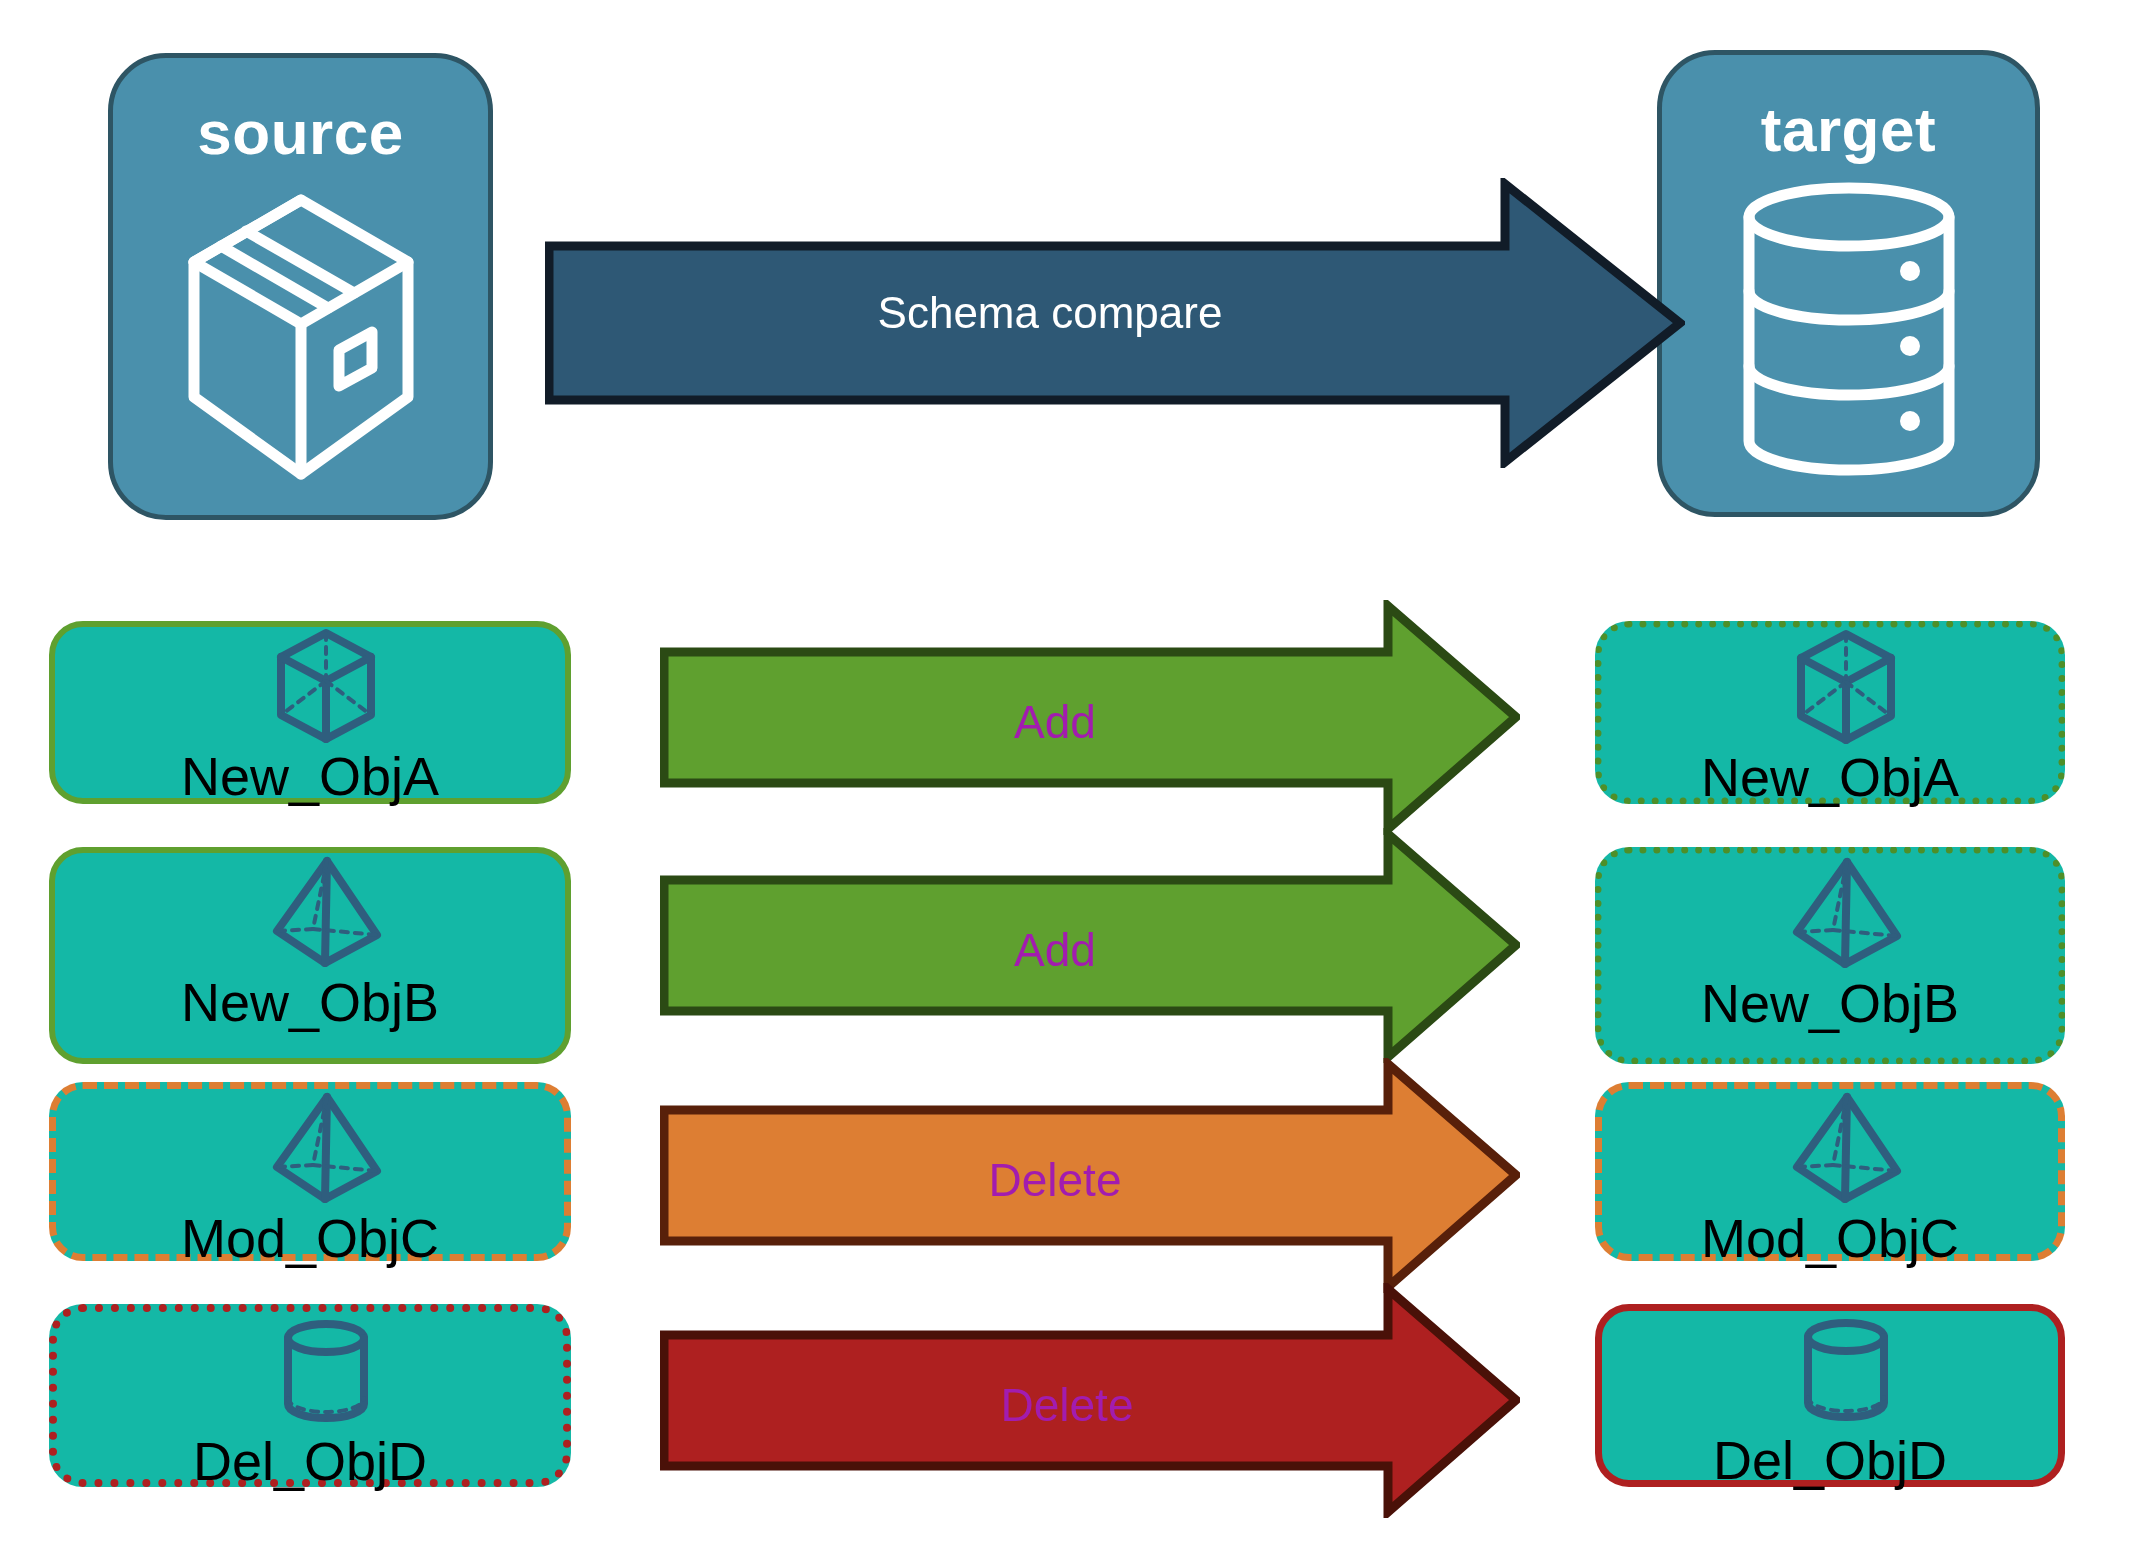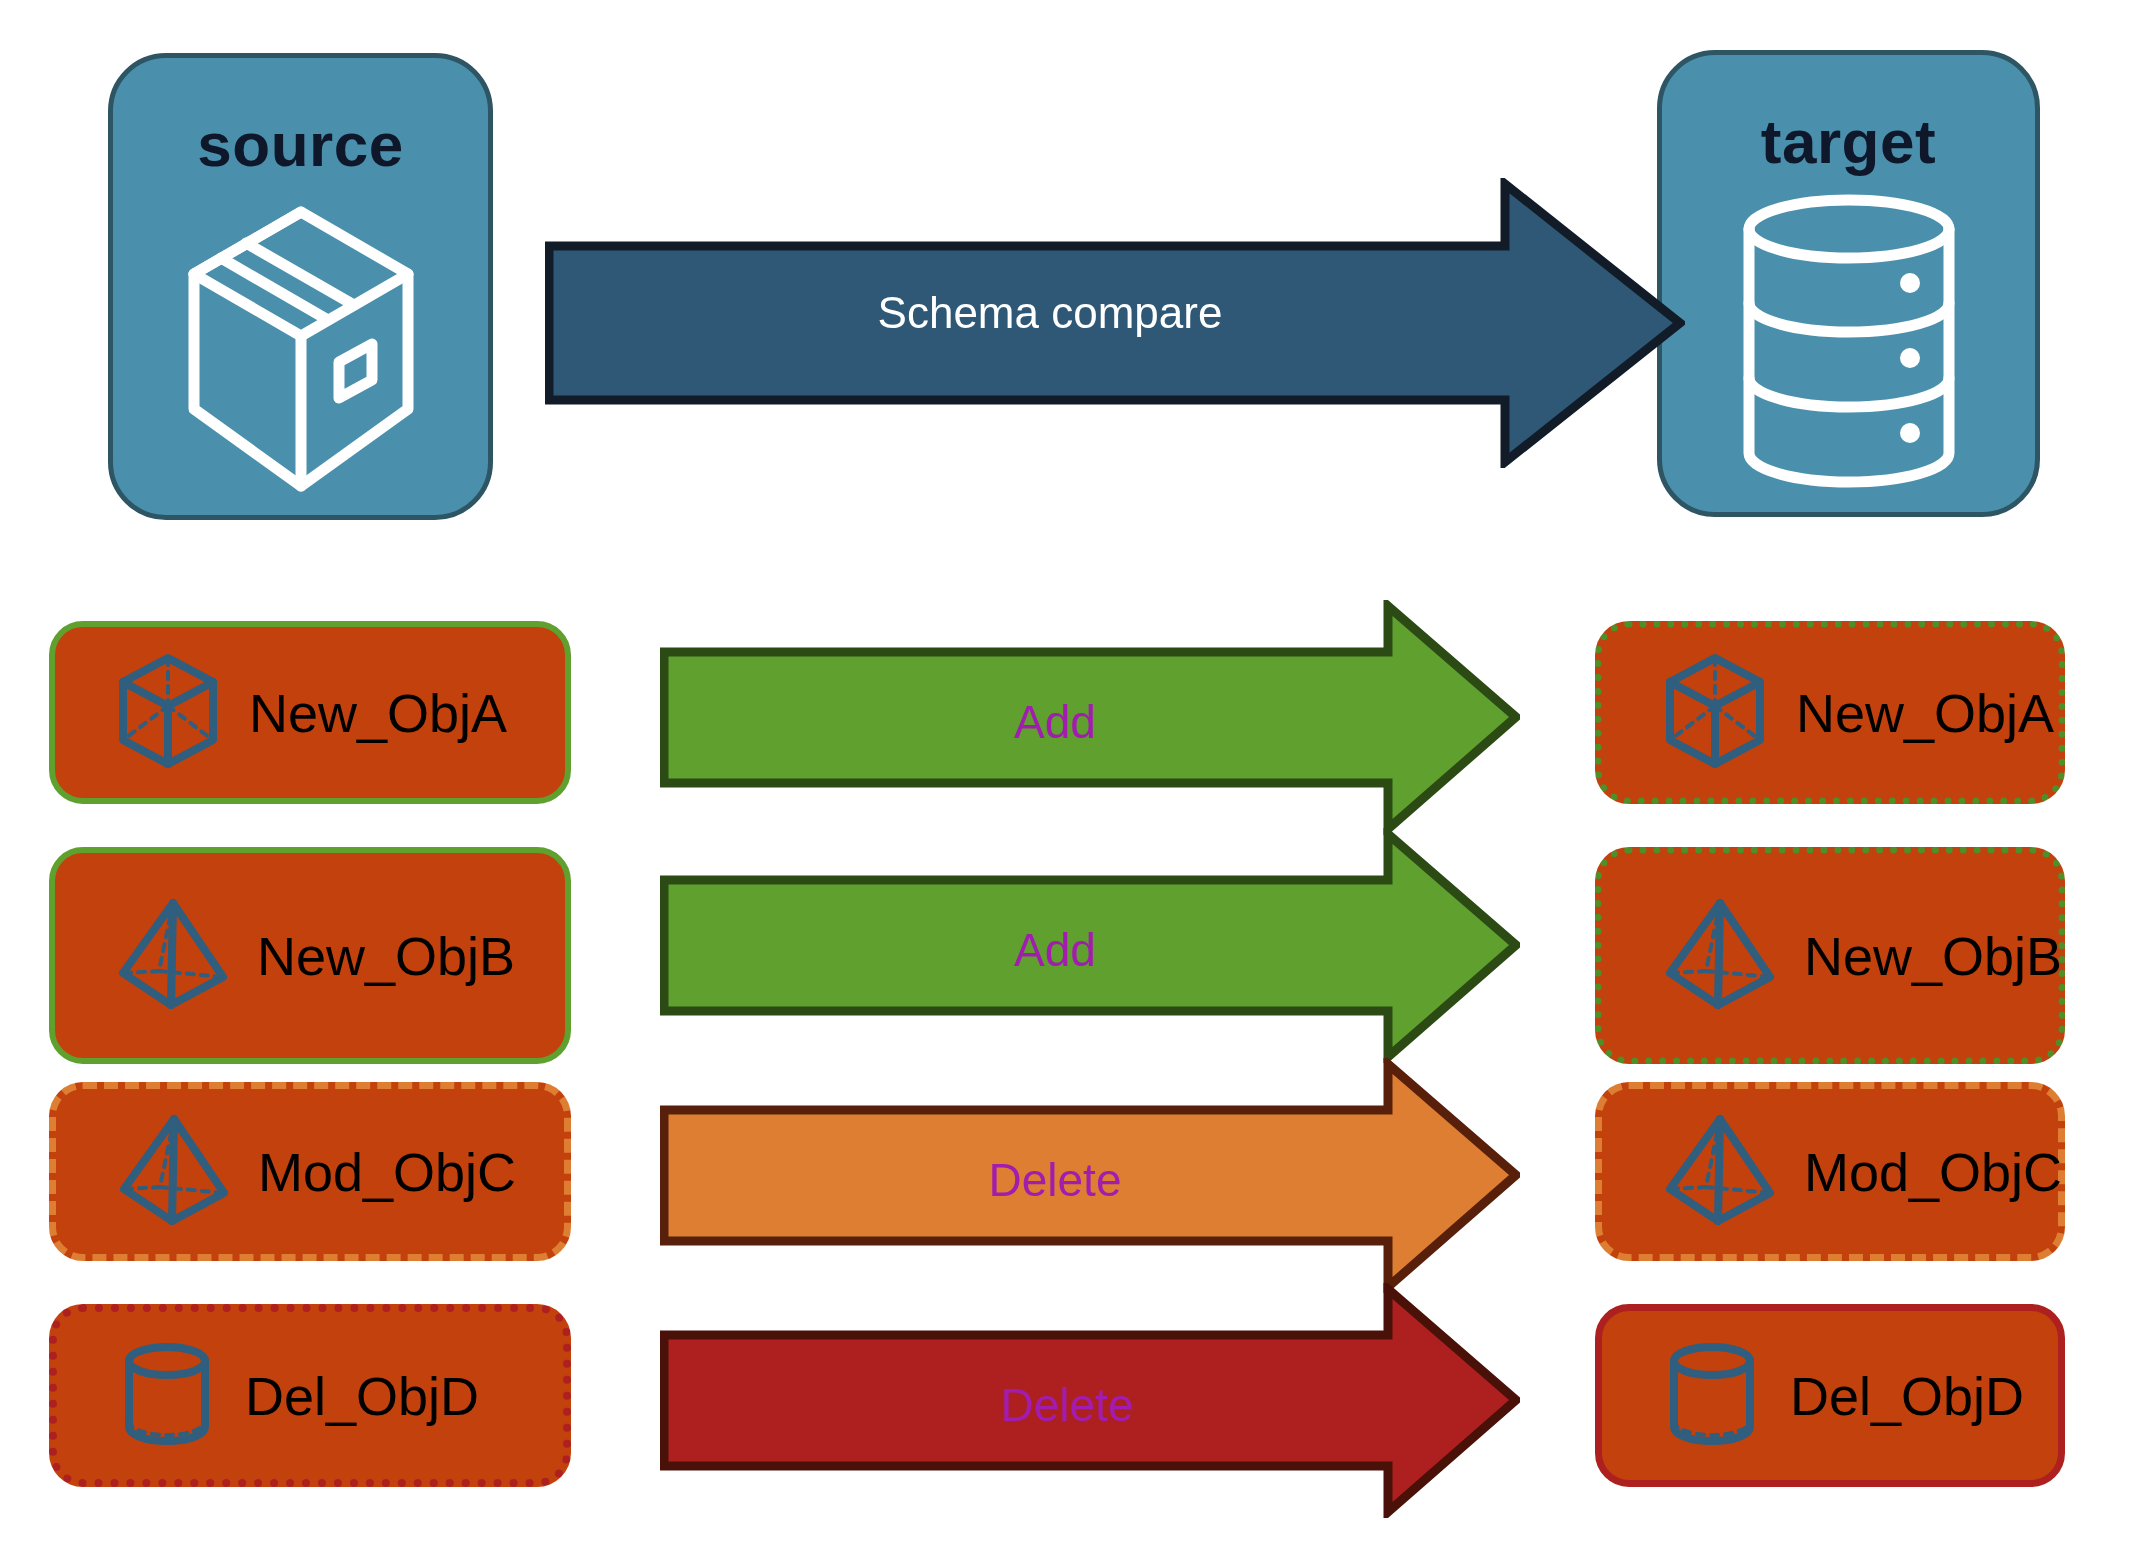--- a/index.html
+++ b/index.html
@@ -17,25 +17,25 @@
     position:absolute;
     background:#4A90AC;
     border:5px solid #2E5564;
     border-radius:58px;
     box-sizing:border-box;
     display:flex;
     flex-direction:column;
     align-items:center;
   }
   .endpoint .ep-title{
-    color:#0f172a;
+    color:#ffffff;
     font-weight:bold;
     font-size:62px;
     line-height:1;
-    margin-top:56px;
+    margin-top:44px;
     letter-spacing:.5px;
   }
   .endpoint .ep-icon{
     margin-top:18px;
     flex:0 0 auto;
   }
   #source-card{left:108px;top:53px;width:385px;height:467px;}
   #target-card{left:1657px;top:50px;width:383px;height:467px;}
 
   
@@ -46,24 +46,25 @@
     font-size:44px;
     white-space:nowrap;
     pointer-events:none;
   }
   #schema-compare-label{left:540px;top:288px;width:1020px;text-align:center;}
 
   
   .objbox{
     position:absolute;
     box-sizing:border-box;
-    background:#c2410c;
+    background:#14b8a6;
     border-radius:34px;
     display:flex;
     align-items:center;
+    flex-direction:column;
   }
   .objbox .obj-icon{
     flex:0 0 auto;
     margin-left:58px;
     margin-right:26px;
   }
   .objbox .obj-label{
     font-size:54px;
     color:#000000;
     line-height:1;

